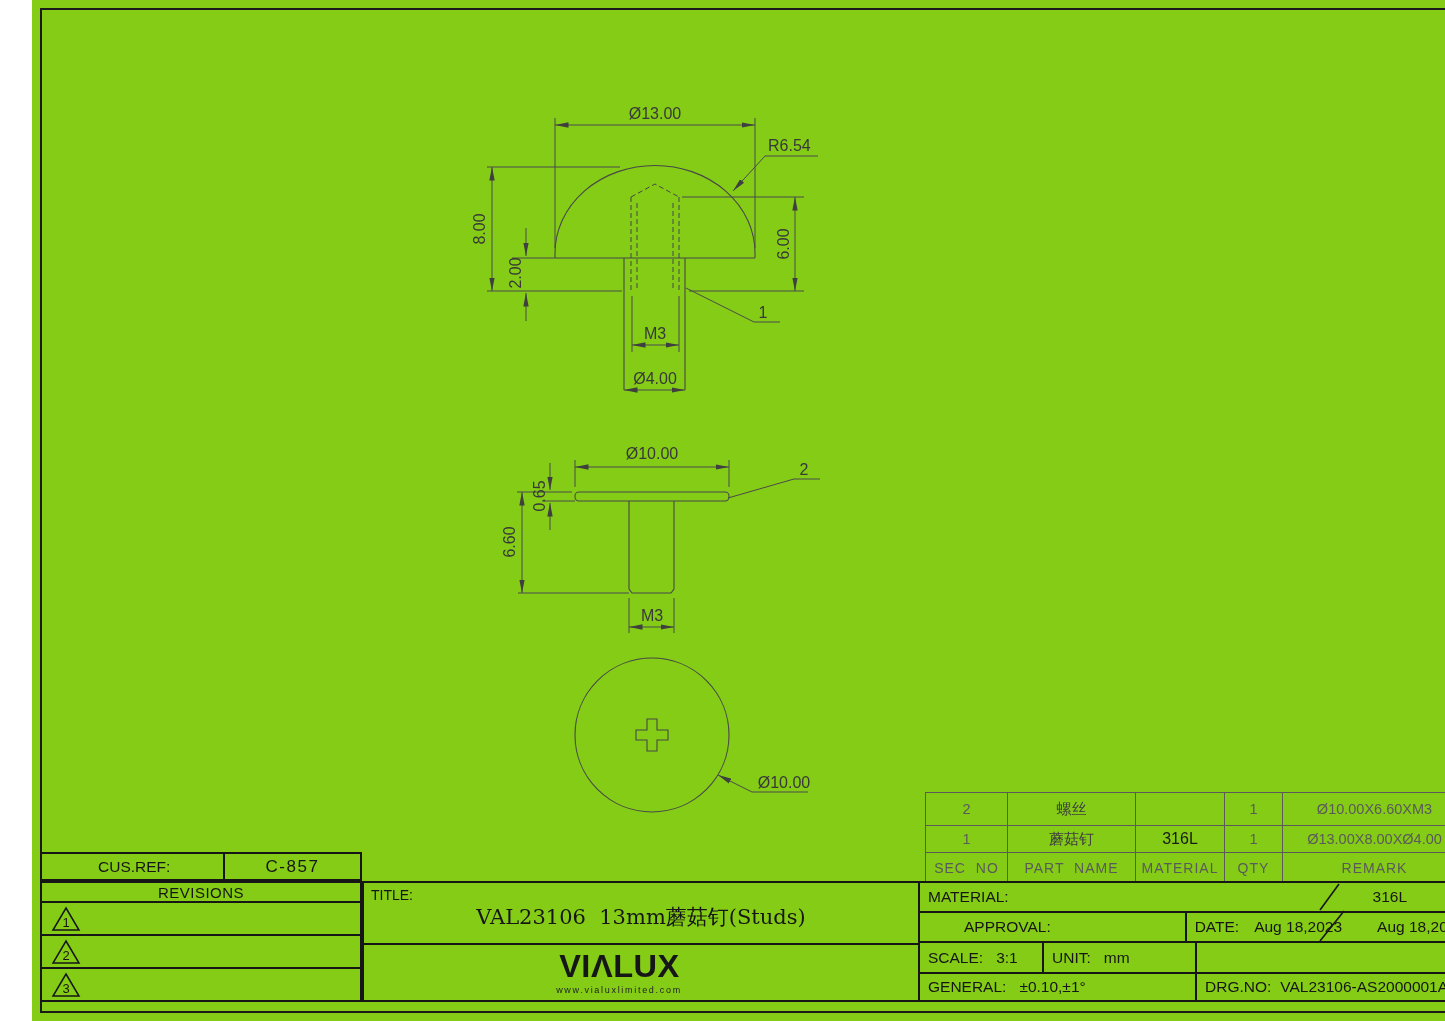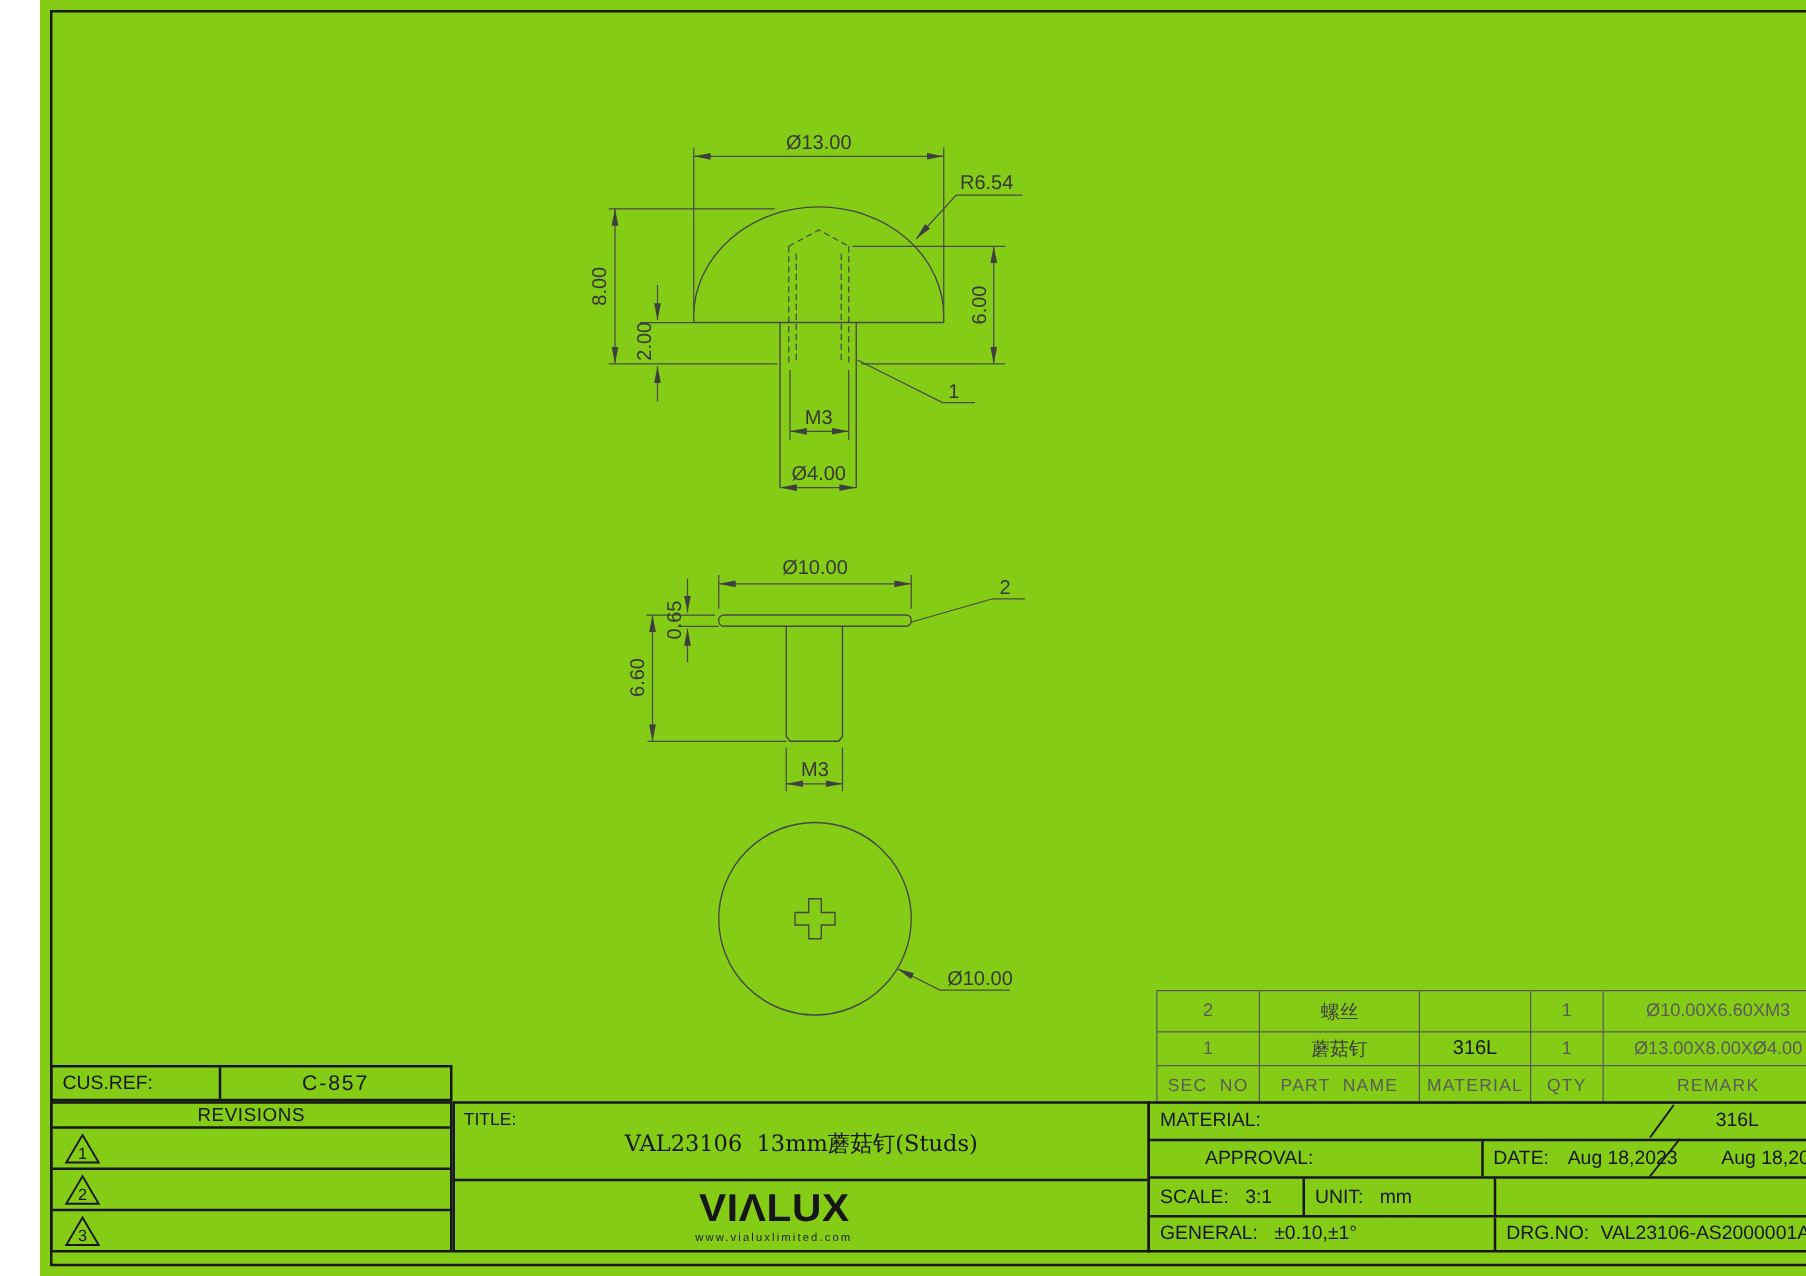--- a/index.html
+++ b/index.html
@@ -32,36 +32,36 @@
       grid-template-rows:32px 27px auto;color:#5a5a5a;}
   .pt-cell{border-left:1px solid #5a5a5a;border-top:1px solid #5a5a5a;
       display:flex;align-items:center;justify-content:center;
       font-size:14.5px;white-space:nowrap;box-sizing:border-box;}
   .pt-cell.fc{border-left:none;} .pt-cell.fr{border-top:none;}
   .pt-head{letter-spacing:1px;word-spacing:5px;font-size:14px;}
   .pt-cjk{font-size:15px;color:#3f3f3f;}
   .pt-dark{color:#1a1a1a;font-size:16px;}
 
   
-  #cusref-block{left:8px;top:852px;width:322px;height:29px;display:flex;}
+  #cusref-block{left:8px;top:852px;width:322px;height:29px;display:flex;padding-left:48px;}
   #cusref-label{width:135px;border-right:2px solid #161616;}
   #cusref-value{flex:1;justify-content:center;font-size:17px;letter-spacing:1.5px;}
 
   
   #revisions-block{left:8px;top:881px;width:322px;height:121px;display:flex;flex-direction:column;}
   #revisions-header{height:20px;justify-content:center;font-size:15px;letter-spacing:.5px;}
   .rev-row{flex:1;display:flex;align-items:center;padding-left:9px;box-sizing:border-box;}
   .tri{display:block;}
 
   
   #title-block{left:330px;top:881px;width:558px;height:121px;display:flex;flex-direction:column;}
   #title-row{height:60px;position:relative;padding-left:24px;}
   #title-label{position:absolute;left:7px;top:4px;font-size:14px;}
   #title-text{position:absolute;left:0;right:0;top:20px;text-align:center;
-      font-family:"DejaVu Serif","Liberation Serif",serif;font-size:18px;white-space:pre;}
+      font-family:"DejaVu Serif","Liberation Serif",serif;font-size:21px;white-space:pre;}
   #logo-row{flex:1;display:flex;flex-direction:column;align-items:center;justify-content:center;
       transform:translateX(-22px);}
   #logo-text{font-size:31px;font-weight:bold;letter-spacing:.5px;line-height:1;
       transform:scale(1.05,1.0);}
   #logo-url{font-size:9px;letter-spacing:1.7px;margin-top:3px;color:#222;}
 
   
   #info-block{left:886px;top:881px;width:549px;height:121px;display:flex;flex-direction:column;}
   .ib-left{width:277px;}
   .gap8{gap:9px;} .gap12{gap:13px;}

